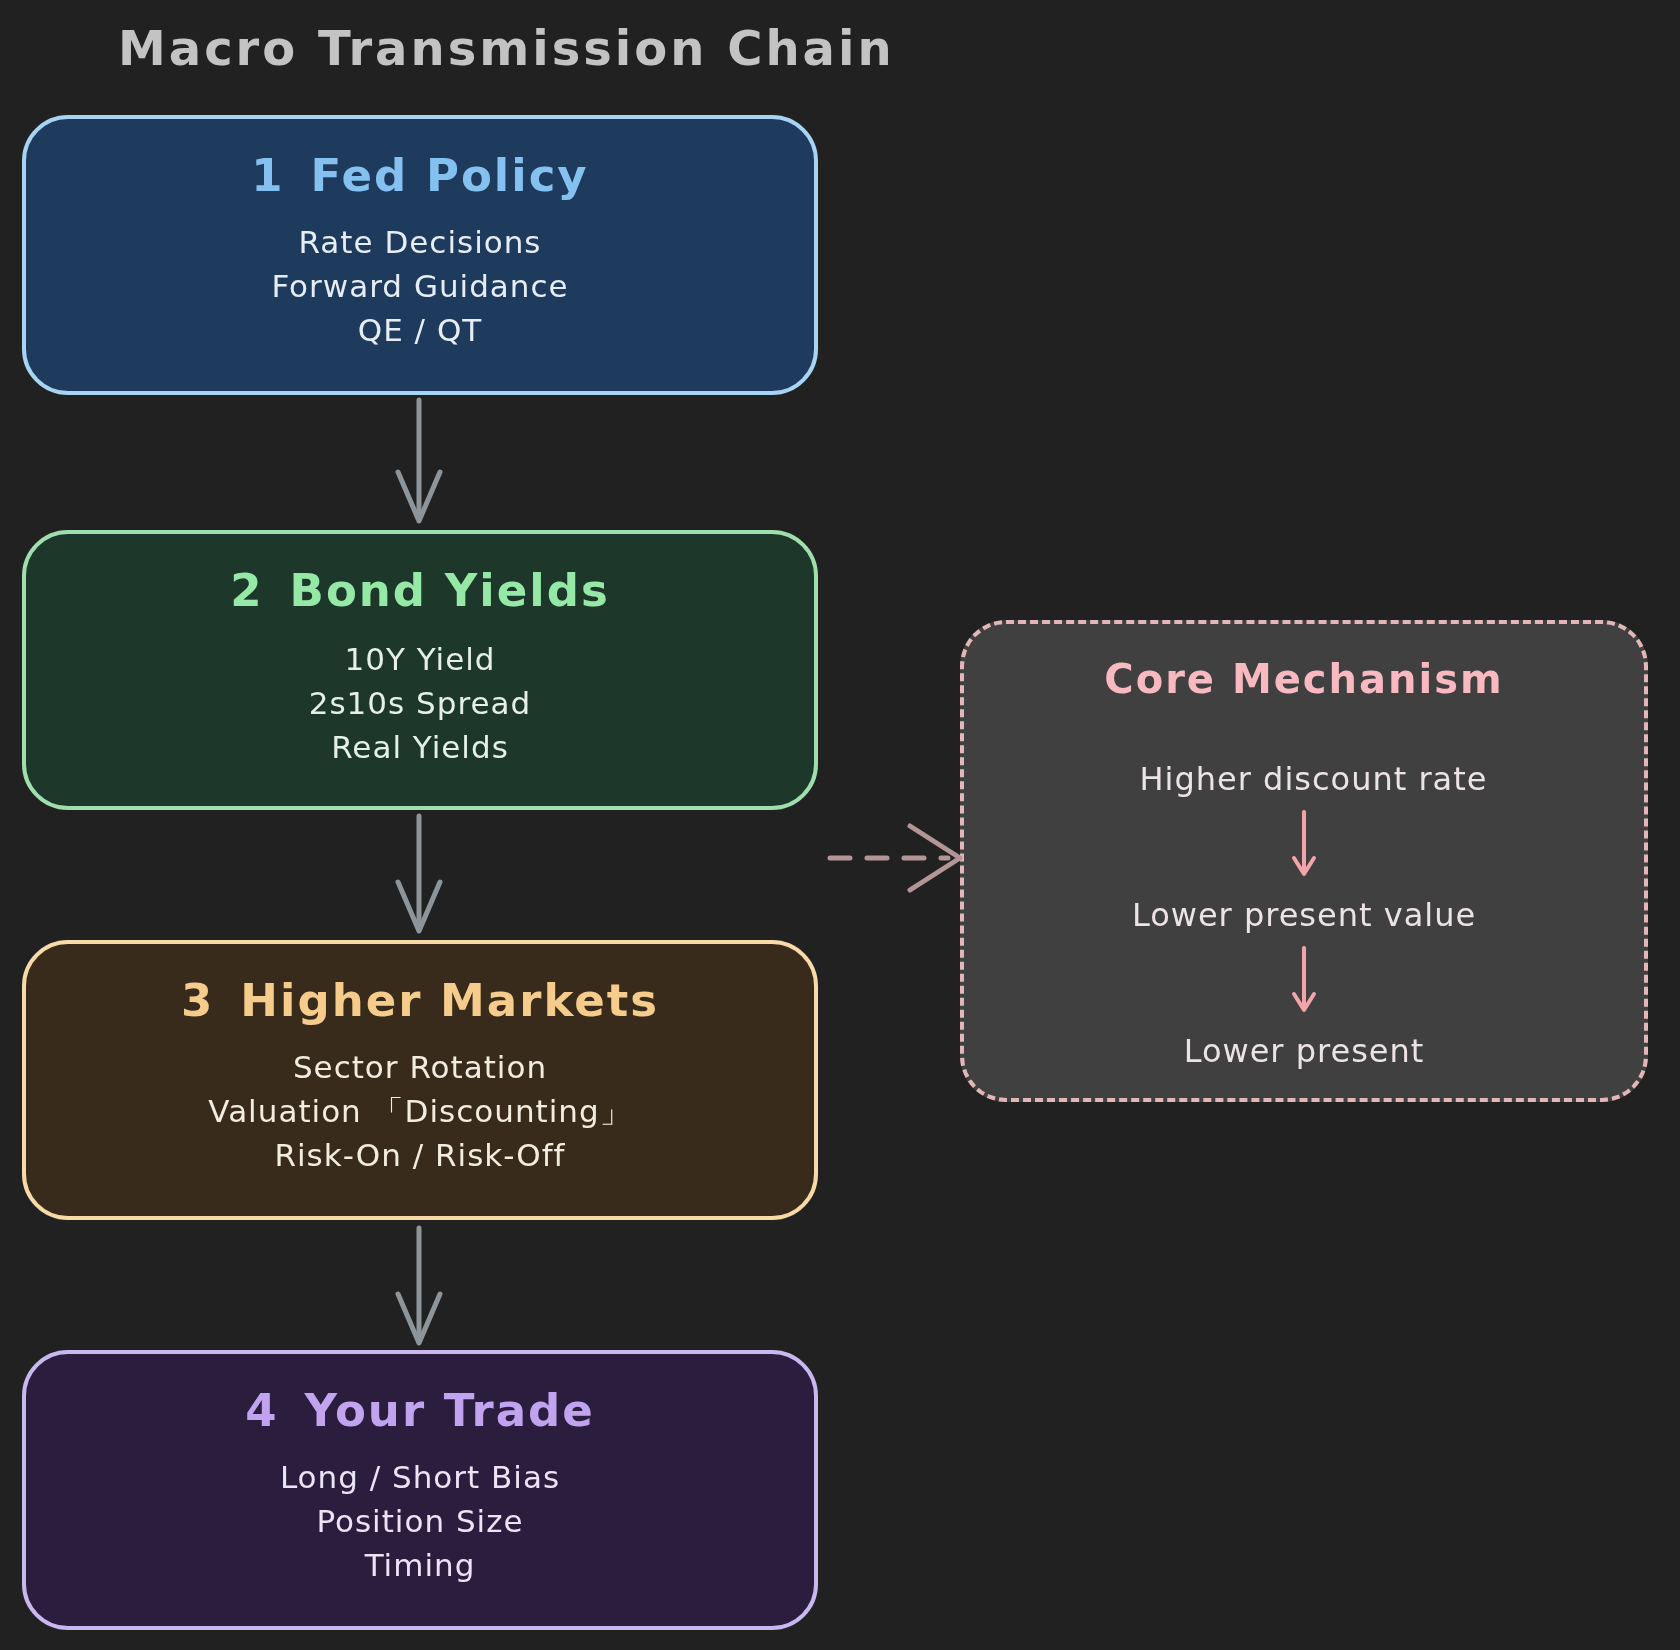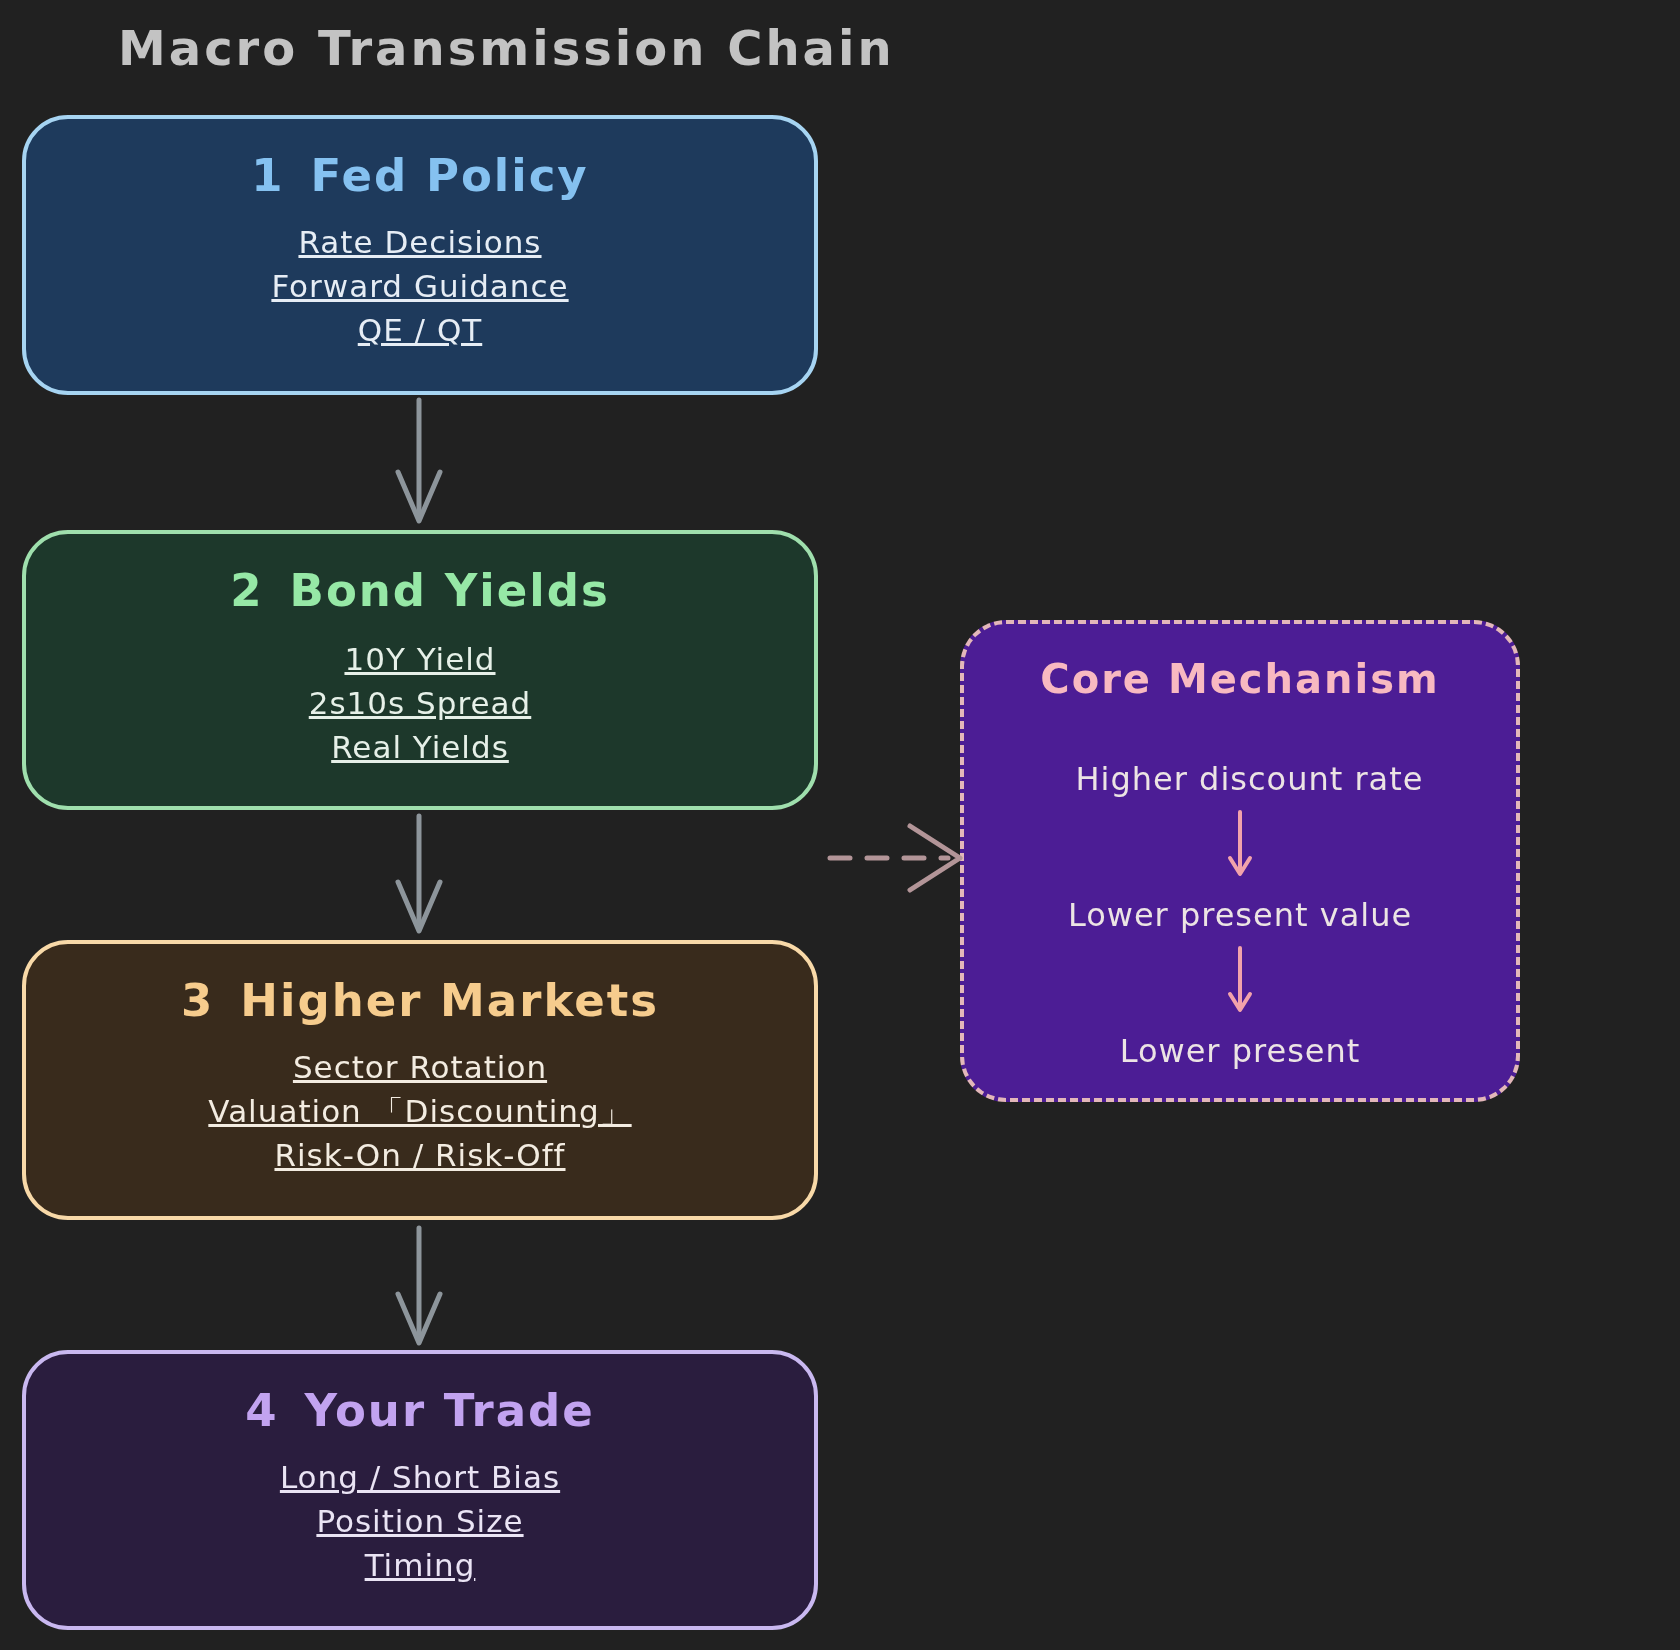--- a/index.html
+++ b/index.html
@@ -45,43 +45,42 @@
     font-size:45px;
     font-weight:bold;
     letter-spacing:2px;
   }
   .box-body{
     margin-top:18px;
     text-align:center;
     font-size:31px;
     line-height:1.42;
     letter-spacing:1px;
-    text-decoration:underline;
   }
   #box-fed{    top:115px; background:#1e3a5c; border-color:#a6d4f2; }
   #box-fed    .box-heading{ color:#85c1f0; }
   #box-fed    .box-body{ color:#e6edf5; }
   #box-bonds{  top:530px; background:#1d382b; border-color:#9fdfad; }
   #box-bonds  .box-heading{ color:#96e8a6; }
   #box-bonds  .box-body{ color:#e6f0e8;margin-top:20px; }
   #box-stocks{ top:940px; background:#392b1c; border-color:#f8d9a8; }
   #box-stocks .box-heading{ color:#f6cc8d; }
   #box-stocks .box-body{ color:#f3ece1; }
   #box-trade{  top:1350px; background:#2a1d3e; border-color:#c9b8f0; }
   #box-trade  .box-heading{ color:#c2a3f0; }
   #box-trade  .box-body{ color:#eae4f4; }
 
   .side-panel{
     position:absolute;
     left:960px;
     top:620px;
-    width:560px;
+    width:688px;
     height:482px;
     box-sizing:border-box;
-    background:#4c1d95;
+    background:#404040;
     border:4px dashed #e3b7ba;
     border-radius:46px;
     display:flex;
     flex-direction:column;
     align-items:center;
     padding-top:32px;
   }
   .side-title{
     font-size:40px;
     font-weight:bold;

